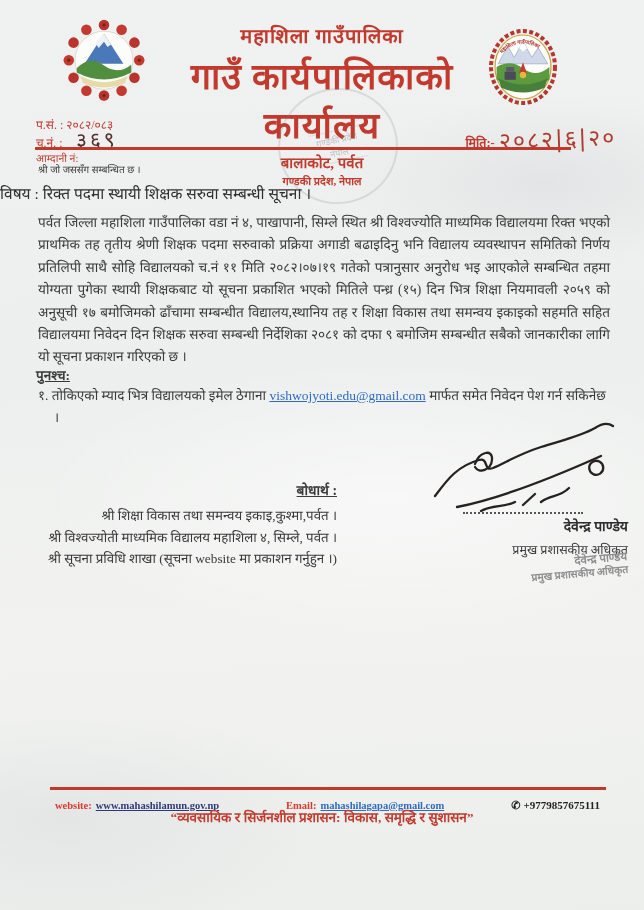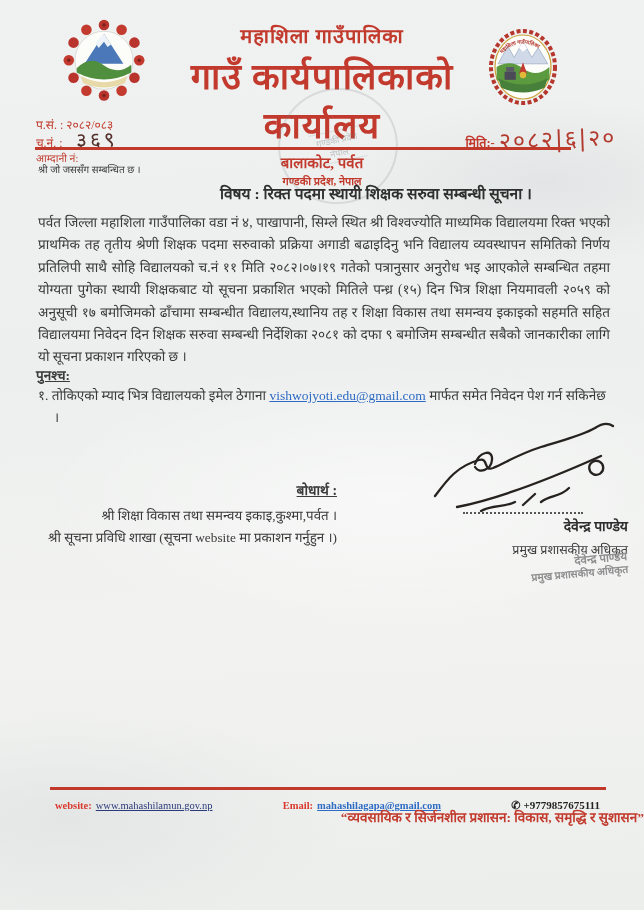--- a/index.html
+++ b/index.html
@@ -36,21 +36,21 @@
   .hdr-rule{position:absolute;left:35px;top:147px;width:536px;height:3px;background:#c0392b;}
   .ghost-stamp{
     position:absolute;left:278px;top:88px;width:116px;height:112px;border-radius:50%;
     border:2px solid rgba(120,125,130,0.35);opacity:.55;transform:rotate(-12deg);
     display:flex;flex-direction:column;align-items:center;justify-content:center;
     color:rgba(110,115,120,0.7);font-size:9px;text-align:center;pointer-events:none;
   }
   .ghost-stamp .in{border-top:1px solid rgba(120,125,130,0.3);border-bottom:1px solid rgba(120,125,130,0.3);padding:2px 6px;}
   
   .salutation{position:absolute;left:38px;top:162px;font-size:10px;}
-  .subject{position:absolute;left:0;top:182px;width:532px;text-align:right;font-size:15.5px;font-weight:bold;color:#2f2f2f;}
+  .subject{position:absolute;left:0;top:182px;width:532px;text-align:left;font-size:15.5px;font-weight:normal;color:#2f2f2f;}
   .paragraph{position:absolute;left:38px;top:212px;width:572px;font-size:13.6px;line-height:22.4px;text-align:justify;}
   .postscript{position:absolute;left:36px;top:366px;font-size:13.5px;font-weight:bold;text-decoration:underline;}
   .note1{position:absolute;left:38px;top:385px;width:560px;font-size:13.5px;line-height:22px;padding-left:16px;text-indent:-16px;}
   .note2{position:absolute;left:38px;top:427px;width:580px;font-size:13.5px;}
   .email-link{color:#2e6bc4;text-decoration:underline;cursor:pointer;}
   
   .sign-block{position:absolute;left:418px;top:414px;width:210px;text-align:right;}
   .sign-svg{width:205px;height:100px;}
   .dotted{width:120px;margin:-6px auto 2px auto;border-bottom:2px dotted #555;}
   .sign-name{font-size:14px;font-weight:bold;color:#2e2e2e;}
@@ -58,25 +58,25 @@
   .sign-stamp{margin-top:1px;color:#8f8f90;transform:rotate(-5deg);line-height:13px;}
   .sign-stamp .l1{font-size:11.5px;font-weight:bold;}
   .sign-stamp .l2{font-size:10.5px;font-weight:bold;}
   
   .cc-block{position:absolute;left:48px;top:480px;font-size:13.3px;line-height:21.8px;text-align:right;}
   .cc-label{font-weight:bold;text-decoration:underline;font-size:13.8px;margin-bottom:3px;}
   
   .ftr-rule{position:absolute;left:50px;top:787px;width:556px;height:3px;background:#c0392b;}
   .ftr-row{position:absolute;left:55px;top:795px;width:545px;display:flex;justify-content:space-between;align-items:baseline;font-family:"Liberation Serif",serif;}
   .ftr-label{color:#d8392c;font-size:10.5px;font-weight:bold;}
-  .ftr-web{color:#2b3a7a;font-size:10.5px;font-weight:normal;text-decoration:underline;cursor:pointer;}
+  .ftr-web{color:#2b3a7a;font-size:10.5px;font-weight:bold;text-decoration:underline;cursor:pointer;}
   .ftr-email{color:#2e6bc4;font-size:10.5px;font-weight:bold;text-decoration:underline;cursor:pointer;}
   .ftr-phone{color:#222;font-size:11px;font-weight:bold;text-align:right;}
   .phone-ic{font-size:11px;color:#222;margin-right:3px;}
-  .slogan{position:absolute;left:0;top:808px;width:644px;text-align:right;color:#c23a2d;font-size:13.5px;font-weight:bold;}
+  .slogan{position:absolute;left:0;top:808px;width:644px;text-align:center;color:#c23a2d;font-size:13.5px;font-weight:bold;}
 </style>
 </head>
 <body>
 
 <div class="page">
 
   <div class="logo-left">
     <svg viewBox="0 0 100 100" width="88" height="92">
       <g>
         <circle cx="90" cy="48" r="6" fill="#c23b2e"></circle>
@@ -178,20 +178,21 @@
     <div class="sign-title">प्रमुख प्रशासकीय अधिकृत</div>
     <div class="sign-stamp">
       <div class="l1">देवेन्द्र पाण्डेय</div>
       <div class="l2">प्रमुख प्रशासकीय अधिकृत</div>
     </div>
   </div>
 
   <div class="cc-block">
     <div class="cc-label">बोधार्थ :</div>
     <div>श्री शिक्षा विकास तथा समन्वय इकाइ,कुश्मा,पर्वत ।</div>
+    <div>श्री विश्वज्योती माध्यमिक विद्यालय महाशिला ४, सिम्ले, पर्वत ।</div>
     <div>श्री सूचना प्रविधि शाखा (सूचना website मा प्रकाशन गर्नुहुन ।)</div>
   </div>
 
   <div class="ftr-rule"></div>
   <div class="ftr-row">
     <span>
       <span class="ftr-label">website:</span>
       <span class="ftr-web">www.mahashilamun.gov.np</span>
     </span>
     <span>

